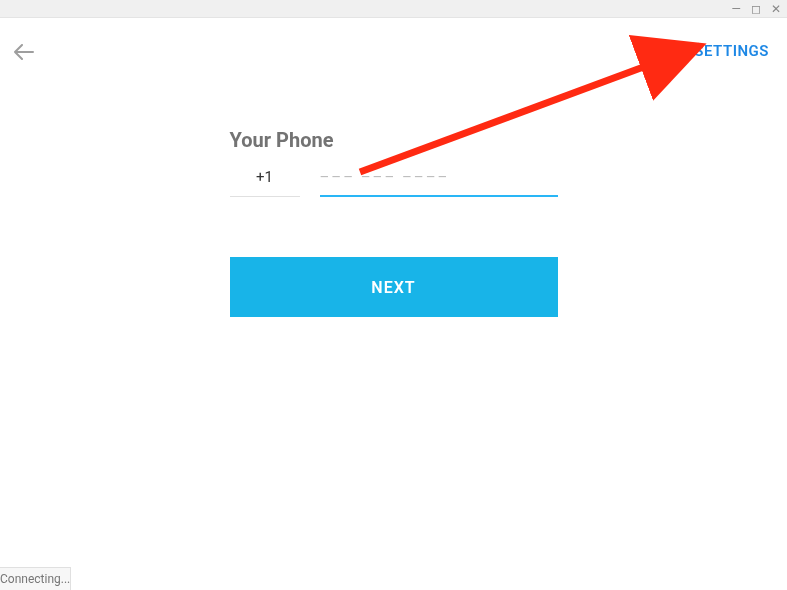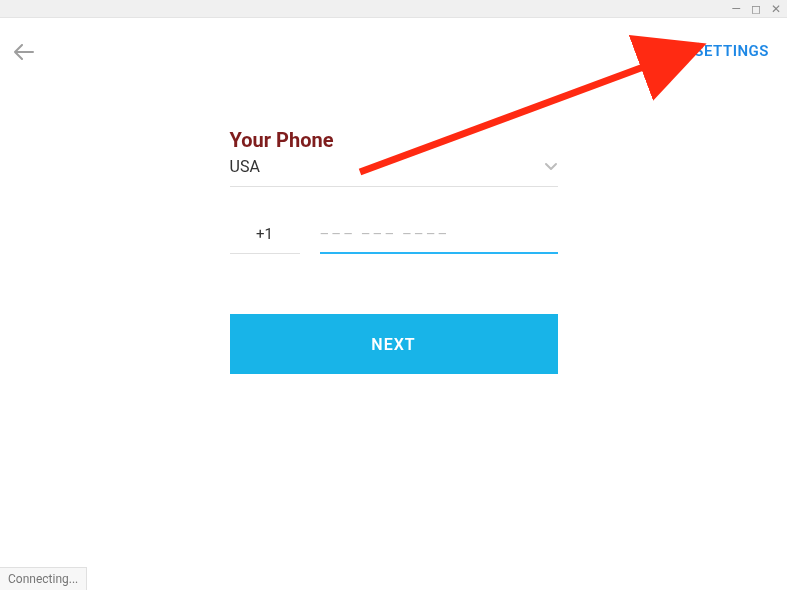--- a/index.html
+++ b/index.html
@@ -53,22 +53,22 @@
       letter-spacing: 0.5px;
       cursor: pointer;
     }
     .content {
       width: 328px;
       margin: 70px auto 0;
     }
     .title {
       font-size: 20px;
       font-weight: 700;
-      color: #7f1d1d;
-      margin-bottom: 5px;
+      color: #737373;
+      margin-bottom: 16px;
     }
     .subtitle {
       font-size: 14px;
       color: #9e9e9e;
       line-height: 1.5;
       margin-bottom: 60px;
     }
     .country-select {
       display: flex;
       justify-content: space-between;
@@ -124,21 +124,21 @@
       border: none;
       font-size: 16px;
       font-weight: 600;
       letter-spacing: 1px;
       cursor: pointer;
     }
     .status-bar {
       position: absolute;
       bottom: 0;
       left: 0;
-      padding: 4px 8px;
+      padding: 4px 0;
       font-size: 12px;
       color: #777;
       background: #f7f7f7;
       border: 1px solid #e0e0e0;
       border-left: none;
       border-bottom: none;
     }
     .annotation-arrow {
       position: absolute;
       top: 32px;
@@ -160,28 +160,20 @@
     <svg width="20" height="16" viewBox="0 0 20 16">
       <path d="M8 1 L1 8 L8 15 M1 8 L19 8" stroke="#9e9e9e" stroke-width="2" fill="none" stroke-linecap="round" stroke-linejoin="round"></path>
     </svg>
   </div>
   <div class="settings-link">SETTINGS</div>
 </div>
 
 <div class="content">
   <h1 class="title">Your Phone</h1>
 
-  <div class="country-select">
-    <span class="country-label">USA</span>
-    <span class="chevron">
-      <svg width="14" height="10" viewBox="0 0 14 10">
-        <path d="M2 2 L7 7 L12 2" stroke="#bdbdbd" stroke-width="2" fill="none" stroke-linecap="round" stroke-linejoin="round"></path>
-      </svg>
-    </span>
-  </div>
 
   <div class="phone-row">
     <input class="dial-code" value="+1" style="">
     <input class="phone-input" placeholder="––– ––– ––––" style="">
   </div>
 
   <button class="next-btn">NEXT</button>
 </div>
 
 <div class="status-bar">Connecting...</div>

